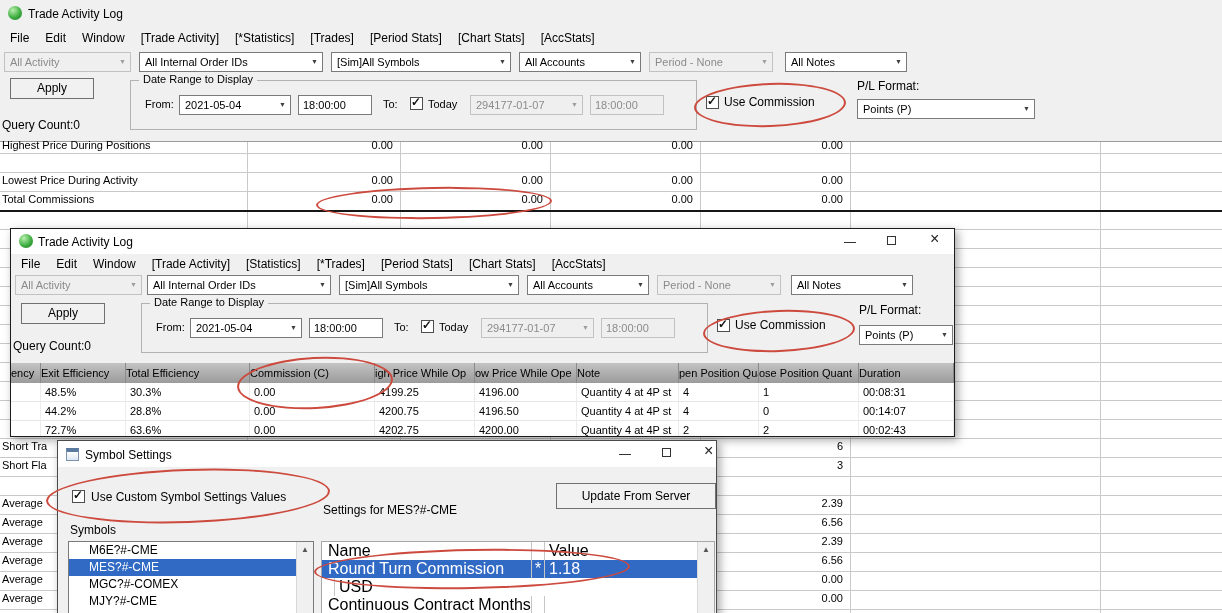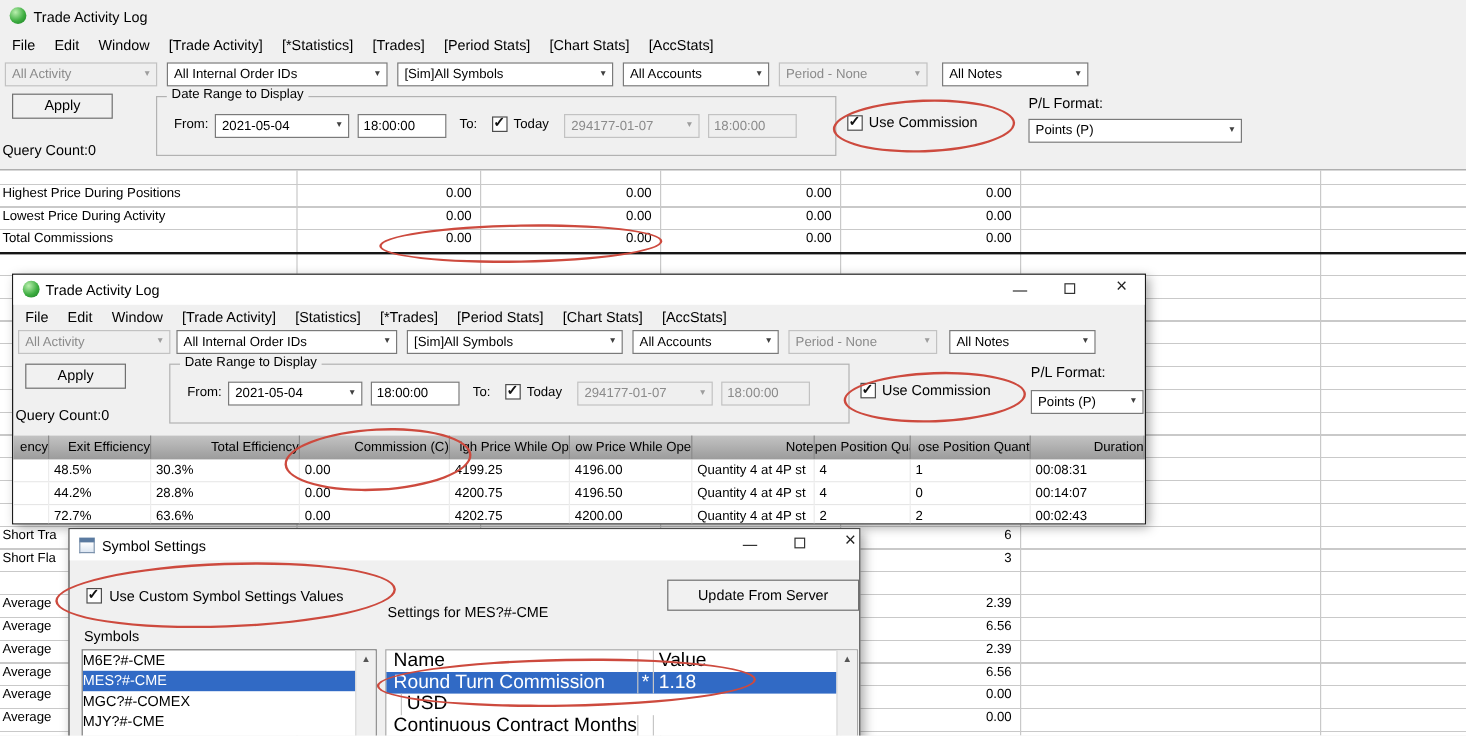--- a/index.html
+++ b/index.html
@@ -43,30 +43,30 @@
   #rowlines{position:absolute;left:0;top:11px;right:0;bottom:0;
             background:repeating-linear-gradient(to bottom,#c9c9c9 0 1px,transparent 1px 19px)}
   .vline{position:absolute;top:0;bottom:0;width:1px;background:#c9c9c9}
   #thickline{position:absolute;left:0;top:68px;width:100%;height:2px;background:#161616}
   .strow,.bgrow{position:absolute;left:0;width:1222px;height:19px;z-index:2;font-size:11px;line-height:19px}
   .rowlabel{position:absolute;left:2px;white-space:nowrap}
   .rowval{position:absolute;width:140px;text-align:right;padding-right:5px;box-sizing:border-box}
 
   
   .w2h{position:absolute;left:0;width:943px;height:20px;display:flex;background:linear-gradient(#c3c3c3,#9b9b9b)}
-  .w2hc{height:20px;line-height:20px;font-size:11px;text-align:right;border-right:1px solid #8a8a8a;
+  .w2hc{height:20px;line-height:20px;font-size:11px;text-align:left;border-right:1px solid #8a8a8a;
         box-sizing:border-box;white-space:nowrap;overflow:hidden;flex:none}
   .w2r{position:absolute;left:0;width:943px;height:19px;display:flex;background:#fff;
        border-bottom:1px solid #e6e6e6;box-sizing:border-box}
   .w2c{height:19px;line-height:18px;font-size:11px;padding-left:4px;border-right:1px solid #ececec;
        box-sizing:border-box;white-space:nowrap;overflow:hidden;flex:none}
 
   
   .listbox{position:absolute;background:#fff;border:1px solid #7a7a7a;box-sizing:border-box;overflow:hidden}
-  .lbi{height:17px;line-height:17px;font-size:12px;padding-left:0;white-space:nowrap;overflow:hidden}
+  .lbi{height:17px;line-height:17px;font-size:12px;padding-left:20px;white-space:nowrap;overflow:hidden}
   .lbi.sel{background:var(--selection,#316ac5);color:#fff}
   .sbar{position:absolute;top:0;right:0;width:16px;bottom:0;background:#f0f0f0;border-left:1px solid #d9d9d9}
   .sbar::before{content:"▲";position:absolute;top:3px;left:4px;font-size:8px;color:#555}
   .setrow{position:absolute;left:0;width:377px;height:18px;display:flex;font-size:16px;line-height:18px}
   .setname{width:210px;padding-left:6px;border-right:1px solid #c6c6c6;box-sizing:border-box;white-space:nowrap;overflow:hidden}
   .setflag{width:13px;text-align:center;border-right:1px solid #c6c6c6;box-sizing:border-box}
   .setval{flex:1;padding-left:4px;white-space:nowrap;overflow:hidden}
   .setrow.sel{background:var(--selection,#316ac5);color:#fff}
 
   
@@ -122,21 +122,21 @@
   <div class="combo dis" style="left:339px;top:14px;width:113px">294177-01-07</div>
   <div class="edit dis" style="left:459px;top:14px;width:74px">18:00:00</div>
 </div>
 
 <span class="cb on" style="left:706px;top:96px"></span>
 <span class="lbl t12" style="left:724px;top:95px">Use Commission</span>
 
 <span class="lbl t12" style="left:857px;top:79px">P/L Format:</span>
 <div class="combo" style="left:857px;top:99px;width:178px">Points (P)</div>
 
-<div class="strow" style="top:152px">
+<div class="strow" style="top:136px">
   <span class="rowlabel">Highest Price During Positions</span>
   <span class="rowval" style="left:258px">0.00</span>
   <span class="rowval" style="left:408px">0.00</span>
   <span class="rowval" style="left:558px">0.00</span>
   <span class="rowval" style="left:708px">0.00</span>
 </div>
 <div class="strow" style="top:171px">
   <span class="rowlabel">Lowest Price During Activity</span>
   <span class="rowval" style="left:258px">0.00</span>
   <span class="rowval" style="left:408px">0.00</span>

